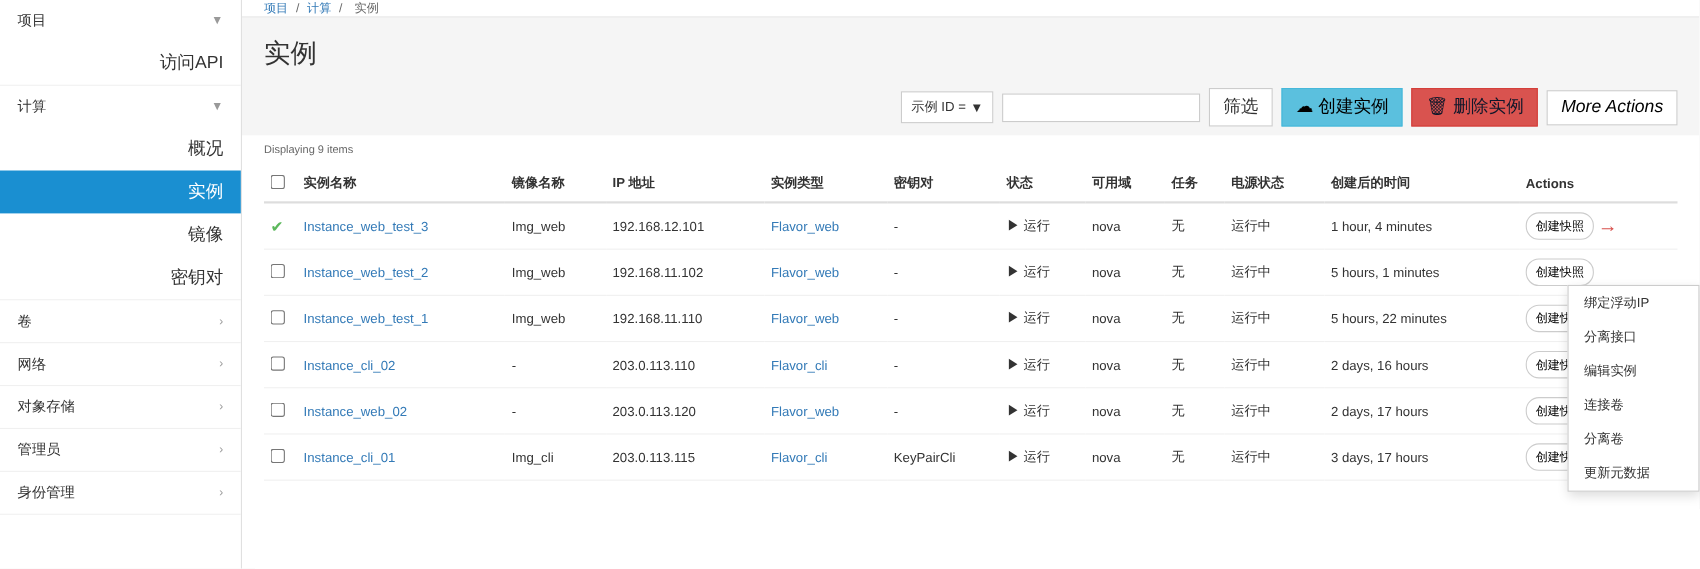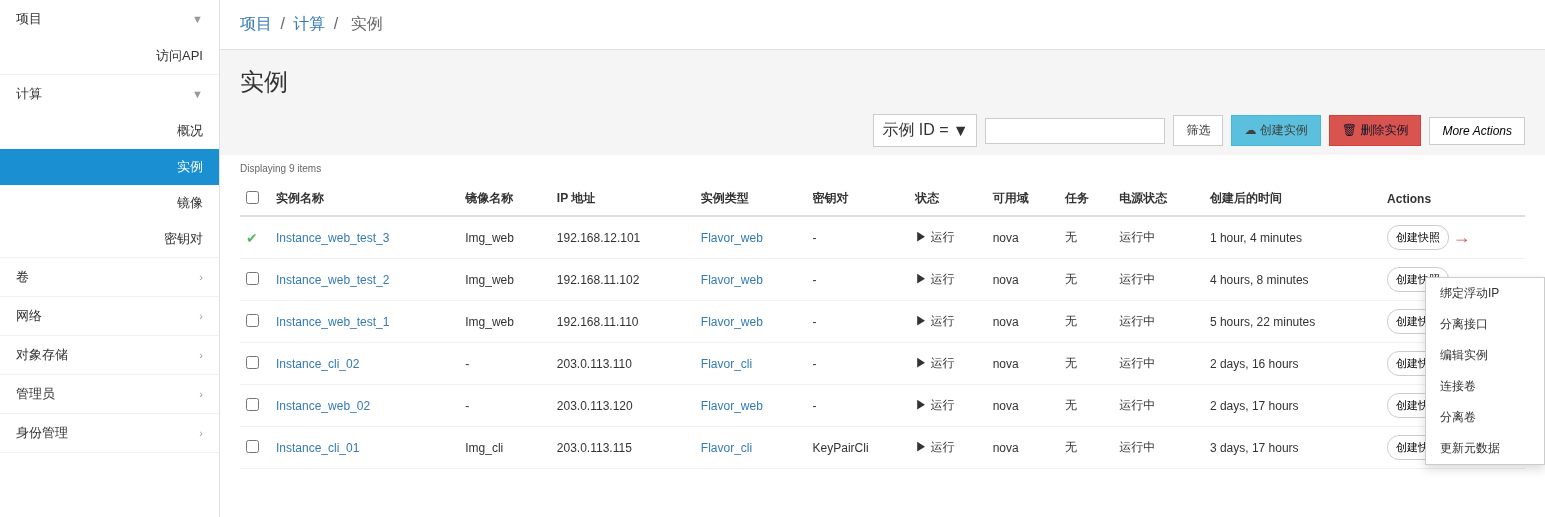--- a/index.html
+++ b/index.html
@@ -2,42 +2,42 @@
 <html><head>
   <meta charset="utf-8">
   <style>
     * { box-sizing: border-box; margin: 0; padding: 0; }
     body { font-family: Arial, sans-serif; font-size: 13px; color: #333; display: flex; height: 517px; overflow: hidden; background: #f5f5f5; }
 
     
     .sidebar { width: 220px; background: #fff; border-right: 1px solid #e0e0e0; flex-shrink: 0; height: 100%; overflow-y: auto; }
     .sidebar-top-item { display: flex; align-items: center; justify-content: space-between; padding: 10px 16px; cursor: pointer; color: #333; font-size: 13px; }
     .sidebar-section { border-bottom: 1px solid #f0f0f0; }
-    .sidebar-sub-item { padding: 9px 16px 9px 32px; cursor: pointer; color: #333; font-size: 13px; text-align: right; }
+    .sidebar-sub-item { padding: 9px 16px 9px 32px; cursor: pointer; color: #333; font-size: 16px; text-align: right; }
     .sidebar-sub-item.active { background: #1a8fd1; color: #fff; }
     .chevron { font-size: 11px; color: #999; }
 
     
     .main { flex: 1; display: flex; flex-direction: column; overflow: hidden; }
 
     
-    .breadcrumb { background: #fff; padding: 14px 20px; font-size: 16px; color: #337ab7; border-bottom: 1px solid #e0e0e0; }
+    .breadcrumb { background: #fff; padding: 0 20px; font-size: 11px; color: #337ab7; border-bottom: 1px solid #e0e0e0; }
     .breadcrumb span { color: #666; margin: 0 4px; }
 
     
     .page-header { padding: 16px 20px 8px; background: #f5f5f5; }
     .page-title { font-size: 24px; font-weight: 300; color: #333; }
 
     
     .toolbar { display: flex; align-items: center; padding: 8px 20px; background: #f5f5f5; gap: 8px; justify-content: flex-end; }
-    .filter-select { display: flex; align-items: center; border: 1px solid #ccc; background: #fff; padding: 5px 8px; font-size: 16px; cursor: pointer; }
+    .filter-select { display: flex; align-items: center; border: 1px solid #ccc; background: #fff; padding: 5px 8px; font-size: 12px; cursor: pointer; }
     .filter-input { border: 1px solid #ccc; padding: 5px 8px; font-size: 12px; width: 180px; outline: none; }
-    .btn { padding: 6px 12px; font-size: 12px; cursor: pointer; border: 1px solid transparent; border-radius: 0; }
+    .btn { padding: 6px 12px; font-size: 16px; cursor: pointer; border: 1px solid transparent; border-radius: 0; }
     .btn-filter { background: #fff; border-color: #ccc; color: #333; }
-    .btn-create { background: #5bc0de; border-color: #46b8da; color: #404040; }
+    .btn-create { background: #5bc0de; border-color: #46b8da; color: #000000; }
     .btn-delete { background: #d9534f; border-color: #d43f3a; color: #0f172a; }
     .btn-more { background: #fff; border-color: #ccc; color: #000000; font-style: italic; }
 
     
     .table-area { flex: 1; overflow-y: auto; padding: 0 20px; background: #fff; }
     .display-count { padding: 8px 0; font-size: 10px; color: #666; }
     table { width: 100%; border-collapse: collapse; font-size: 12px; }
     thead th { border-bottom: 2px solid #ddd; padding: 8px 6px; text-align: left; color: #333; font-weight: bold; white-space: nowrap; }
     thead th:first-child { width: 30px; }
     tbody tr { border-bottom: 1px solid #f0f0f0; }
@@ -179,21 +179,21 @@
             <td><input type="checkbox" style=""></td>
             <td><a class="link">Instance_web_test_2</a></td>
             <td>Img_web</td>
             <td>192.168.11.102</td>
             <td><a class="link">Flavor_web</a></td>
             <td>-</td>
             <td><span>▶ 运行</span></td>
             <td>nova</td>
             <td>无</td>
             <td>运行中</td>
-            <td>4 hours, 8 minutes</td>
+            <td>5 hours, 1 minutes</td>
             <td style="position: relative;"><button class="action-btn">创建快照</button></td>
           </tr>
           <tr>
             <td><input type="checkbox" style=""></td>
             <td><a class="link">Instance_web_test_1</a></td>
             <td>Img_web</td>
             <td>192.168.11.110</td>
             <td><a class="link">Flavor_web</a></td>
             <td>-</td>
             <td><span>▶ 运行</span></td>
@@ -243,20 +243,20 @@
             <td>无</td>
             <td>运行中</td>
             <td>3 days, 17 hours</td>
             <td style="position: relative;"><button class="action-btn">创建快照</button></td>
           </tr>
         </tbody>
     </table>
   </div>
 </div>
 
-<div class="dropdown-menu" id="dropdown-menu" style="position:fixed; right:0; top:277px; z-index:200;">
+<div class="dropdown-menu" id="dropdown-menu" style="position:fixed; right:0; top:259px; z-index:200;">
 <div class="menu-item">绑定浮动IP</div>
     <div class="menu-item">分离接口</div>
     <div class="menu-item">编辑实例</div>
     <div class="menu-item">连接卷</div>
     <div class="menu-item">分离卷</div>
     <div class="menu-item">更新元数据</div>
   </div>
 
 </body></html>

